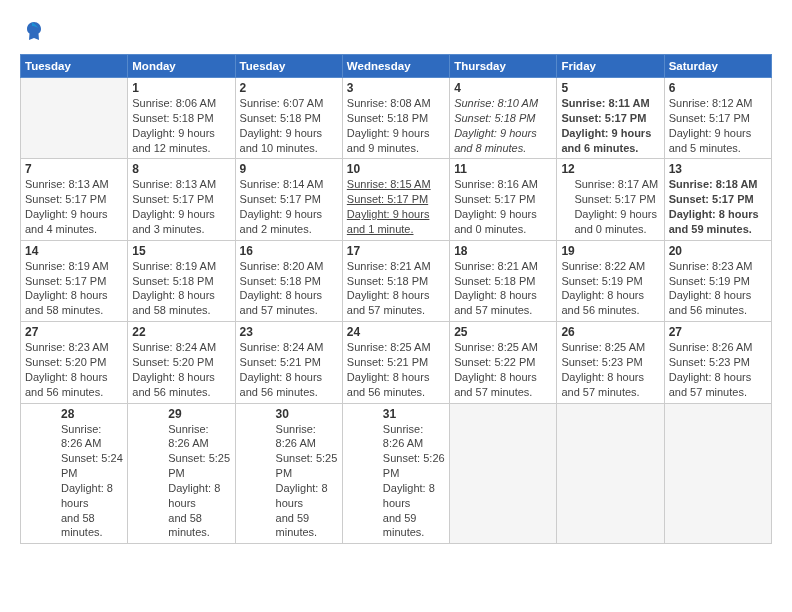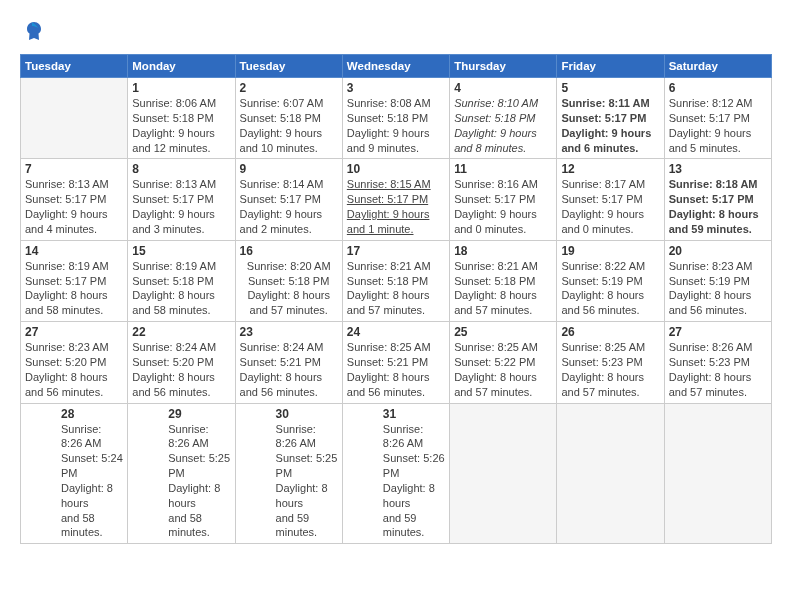--- a/index.html
+++ b/index.html
@@ -210,21 +210,21 @@
           </td>
           <td>
             <div class="day-number">11</div>
             <div class="cell-info" style="white-space: pre-line;">Sunrise: 8:16 AM
 Sunset: 5:17 PM
 Daylight: 9 hours
 and 0 minutes.</div>
           </td>
           <td>
             <div class="day-number">12</div>
-            <div class="cell-info" style="white-space: pre-line;">Sunrise: 8:17 AM
+            <div class="cell-info" style="white-space: pre-line; margin-left: 13px;">Sunrise: 8:17 AM
 Sunset: 5:17 PM
 Daylight: 9 hours
 and 0 minutes.</div>
           </td>
           <td>
             <div class="day-number">13</div>
             <div class="cell-info" style="white-space: pre-line; font-weight: bold;">Sunrise: 8:18 AM
 Sunset: 5:17 PM
 Daylight: 8 hours
 and 59 minutes.</div>
@@ -240,21 +240,21 @@
           </td>
           <td>
             <div class="day-number">15</div>
             <div class="cell-info" style="white-space: pre-line;">Sunrise: 8:19 AM
 Sunset: 5:18 PM
 Daylight: 8 hours
 and 58 minutes.</div>
           </td>
           <td>
             <div class="day-number">16</div>
-            <div class="cell-info" style="white-space: pre-line; text-align: center;">Sunrise: 8:20 AM
+            <div class="cell-info" style="white-space: pre-line;">Sunrise: 8:20 AM
 Sunset: 5:18 PM
 Daylight: 8 hours
 and 57 minutes.</div>
           </td>
           <td>
             <div class="day-number">17</div>
             <div class="cell-info" style="white-space: pre-line;">Sunrise: 8:21 AM
 Sunset: 5:18 PM
 Daylight: 8 hours
 and 57 minutes.</div>

